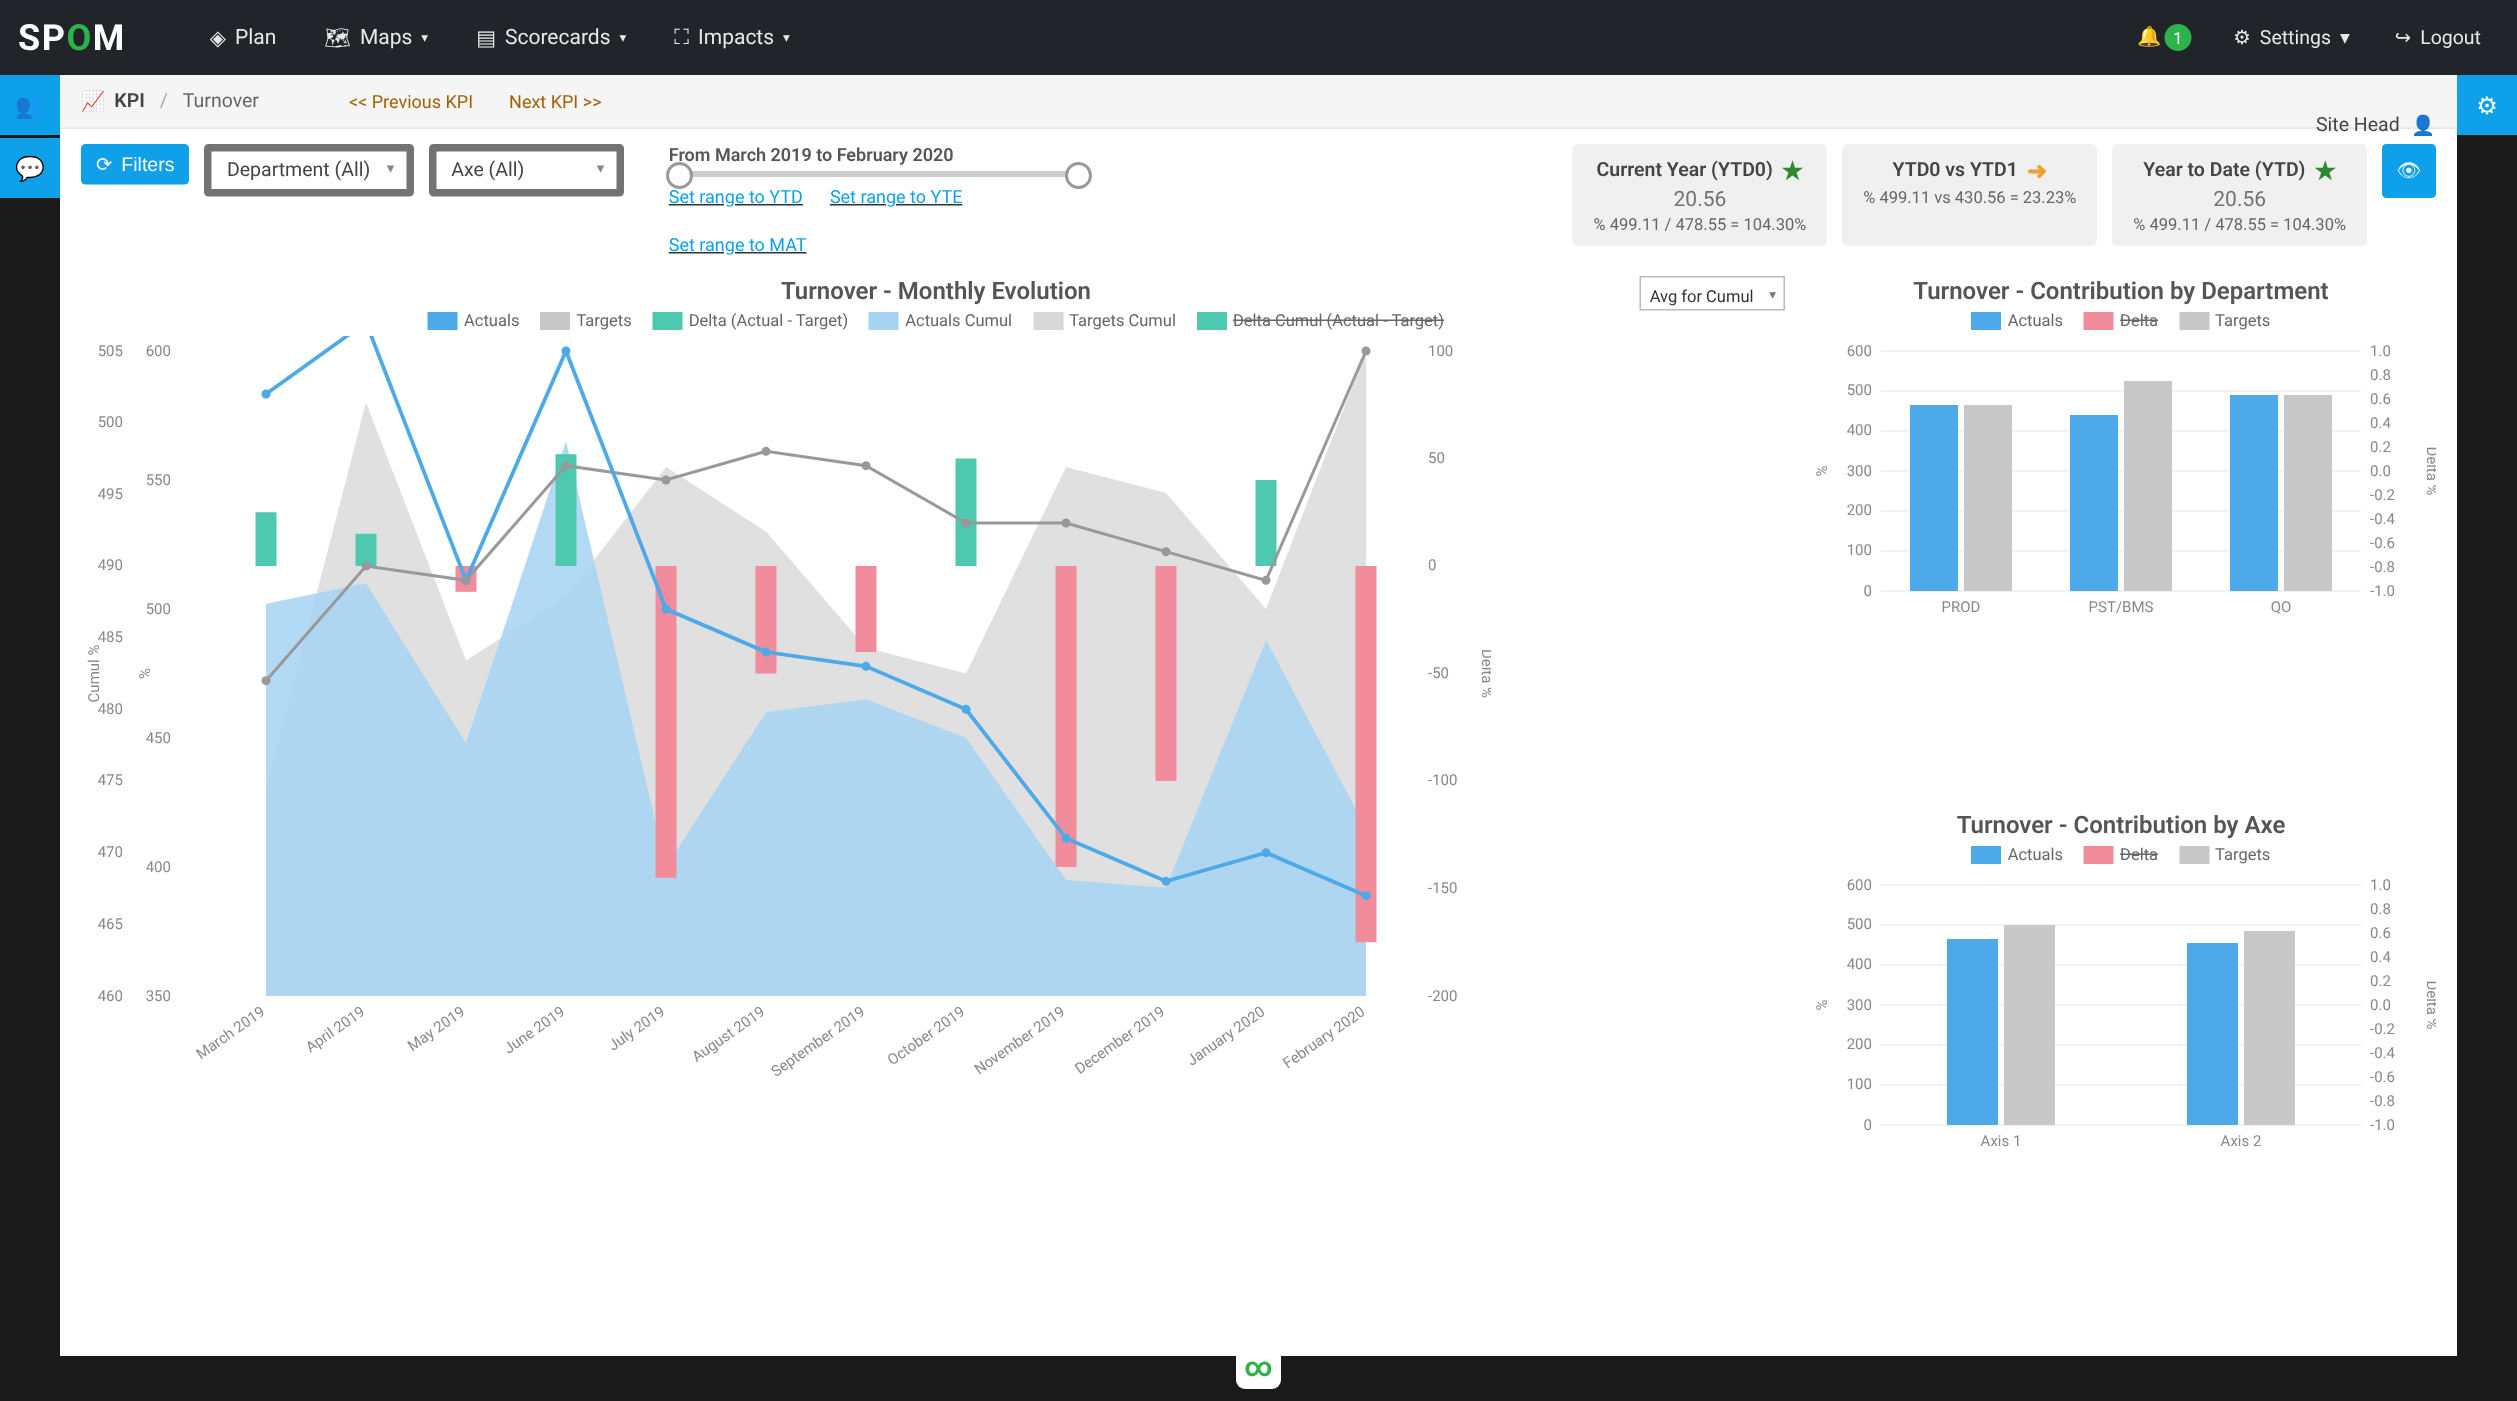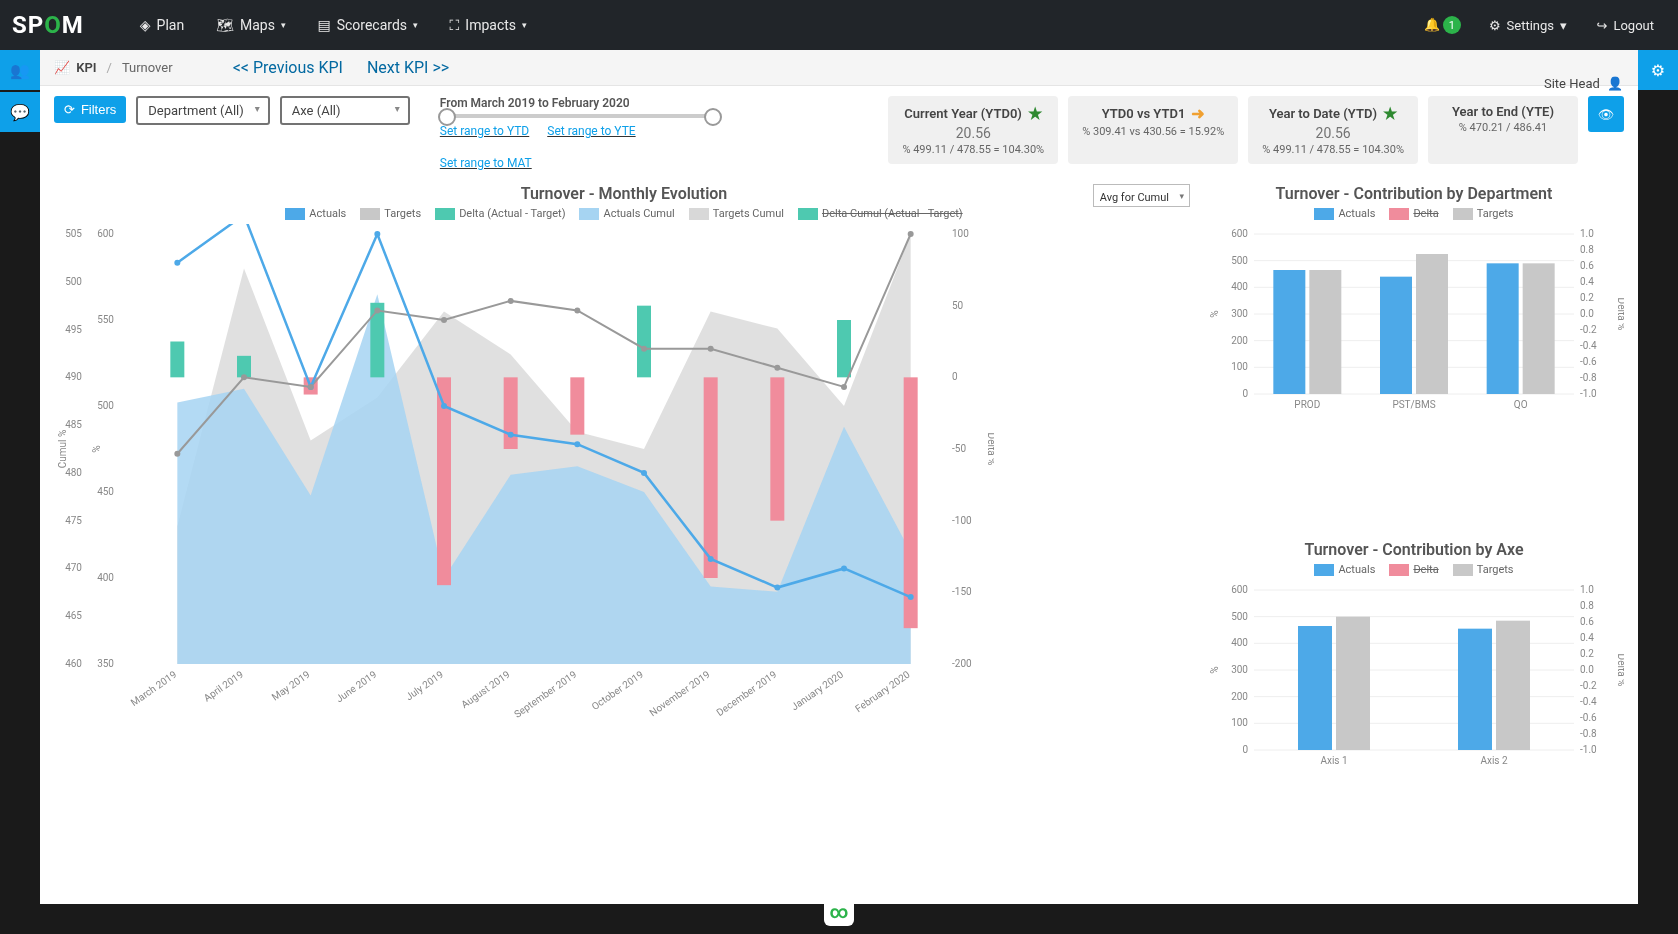--- a/index.html
+++ b/index.html
@@ -17,25 +17,25 @@
 .side-rail { position: absolute; left: 0; top: 50px; width: 40px; display: flex; flex-direction: column; }
 .rail-btn { width: 40px; height: 40px; background: #0ea0e9; color: #fff; display: flex; align-items: center; justify-content: center; cursor: pointer; font-size: 16px; }
 .rail-btn + .rail-btn { margin-top: 2px; }
 .content-wrap { position: absolute; left: 40px; right: 40px; top: 50px; bottom: 30px; background: #fff; display: flex; flex-direction: column; }
 .right-rail { position: absolute; right: 0; top: 50px; width: 40px; }
 .breadcrumb { height: 36px; border-bottom: 1px solid #e5e5e5; display: flex; align-items: center; padding: 0 14px; background: #f5f5f5; }
 .bc-kpi { font-weight: 600; color: #444; display: flex; align-items: center; gap: 6px; }
 .bc-sep { color: #aaa; margin: 0 10px; }
 .bc-title { color: #666; }
 .bc-nav { margin-left: 60px; display: flex; gap: 24px; }
-.bc-nav a { color: #0369a1; font-size: 16px; cursor: pointer; }
+.bc-nav a { color: #a16207; font-size: 12px; cursor: pointer; }
 .bc-right { margin-left: auto; display: flex; align-items: center; gap: 8px; color: #444; margin-top: 32px; }
 .toolbar { padding: 10px 14px; display: flex; align-items: flex-start; gap: 10px; }
 .btn-filters { background: #0ea0e9; color: #fff; border: none; border-radius: 3px; padding: 6px 10px; display: flex; align-items: center; gap: 6px; cursor: pointer; font-size: 13px; }
-.select { border: 2px solid #737373; border-radius: 3px; padding: 5px 24px 5px 10px; background: #fff; position: relative; cursor: pointer; font-size: 13px; color: #444; min-width: 130px; }
+.select { border: 5px solid #737373; border-radius: 3px; padding: 5px 24px 5px 10px; background: #fff; position: relative; cursor: pointer; font-size: 13px; color: #444; min-width: 130px; }
 .select::after { content: "▾"; position: absolute; right: 8px; color: #888; font-size: 10px; }
 .range-block { margin-left: 20px; width: 280px; }
 .range-lbl { color: #555; font-size: 12px; font-weight: 600; margin-bottom: 4px; }
 .range-bar { height: 4px; background: #ccc; border-radius: 2px; position: relative; }
 .range-bar::before, .range-bar::after { content:""; position:absolute; width:14px; height:14px; border-radius:50%; background:#fff; border:2px solid #999; top:-6px; }
 .range-bar::before { left:-2px; } .range-bar::after { right:-2px; }
 .range-links { display: flex; gap: 18px; margin-top: 6px; flex-wrap: wrap; text-decoration: underline; }
 .range-links a { color: #0ea0e9; font-size: 12px; cursor: pointer; }
 .cards { display: flex; gap: 10px; margin-left: auto; border-radius: 30px; }
 .card { background: #f0f0f0; border-radius: 4px; padding: 8px 14px; text-align: center; min-width: 150px; }
@@ -122,35 +122,29 @@
               <span class="star-g">★</span>
             </div>
         <div class="card-val">20.56</div>
         <div class="card-sub">% 499.11 / 478.55 = 104.30%</div>
       </div>
       <div class="card">
         <div class="card-title">
               <span>YTD0 vs YTD1</span>
               <span class="arrow-o">➜</span>
             </div>
-        <div class="card-sub">% 309.41 vs 430.56 = 15.92%</div>
+        <div class="card-sub">% 499.11 vs 430.56 = 23.23%</div>
       </div>
       <div class="card">
         <div class="card-title">
               <span>Year to Date (YTD)</span>
               <span class="star-g">★</span>
             </div>
         <div class="card-val">20.56</div>
         <div class="card-sub">% 499.11 / 478.55 = 104.30%</div>
-      </div>
-      <div class="card">
-        <div class="card-title">
-              <span>Year to End (YTE)</span>
-            </div>
-        <div class="card-sub">% 470.21 / 486.41</div>
       </div>
     </div>
     <div class="eye-btn">👁</div>
   </div>
 
   <div class="charts-row">
     <div class="chart-main">
       <div class="chart-title">Turnover - Monthly Evolution</div>
       <div class="sel-top">Avg for Cumul</div>
       <div class="legend">

